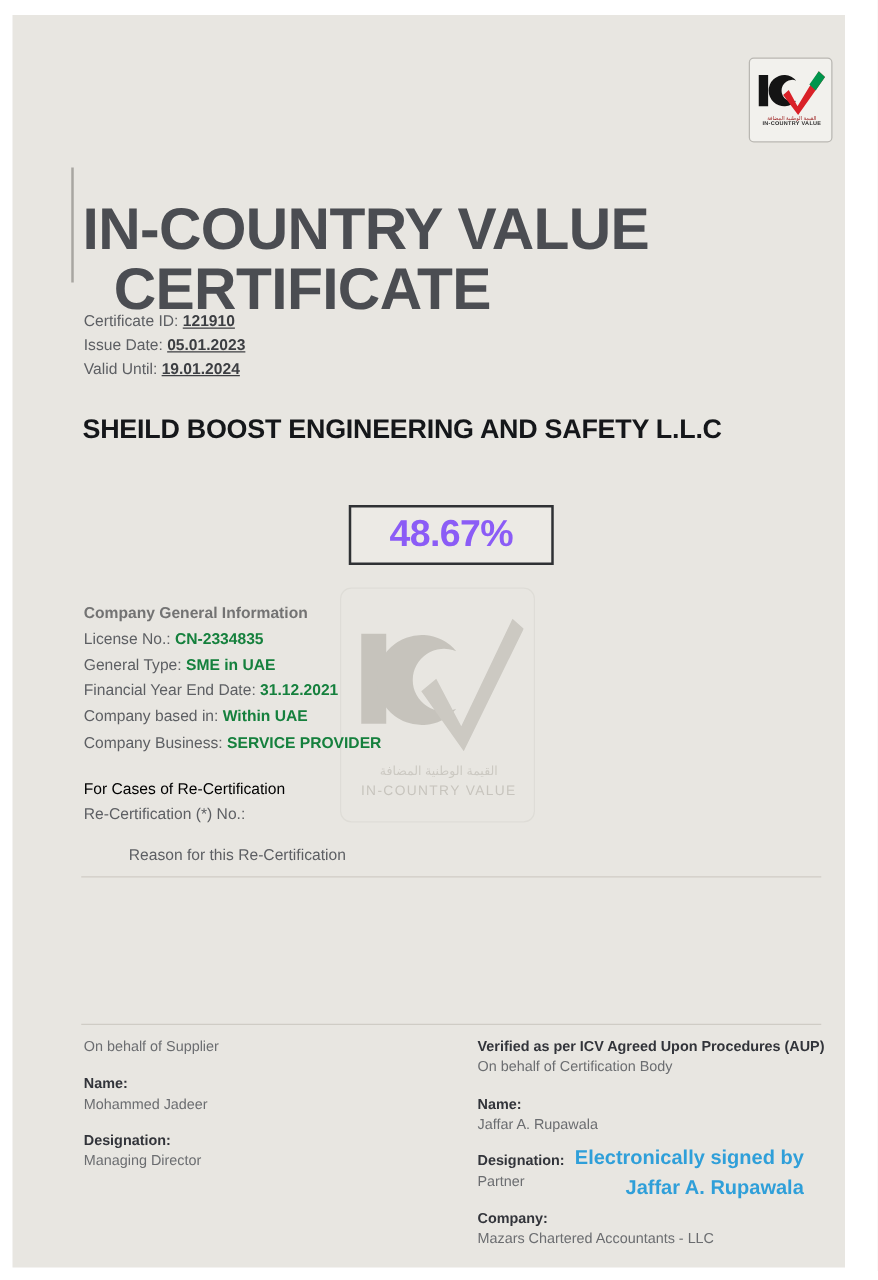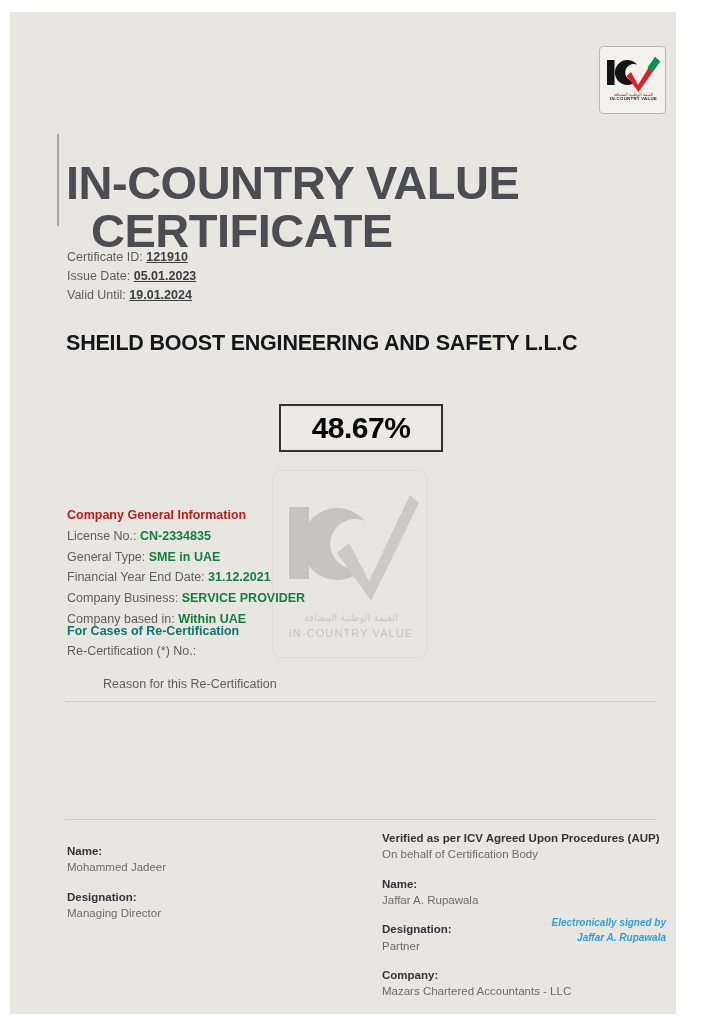--- a/index.html
+++ b/index.html
@@ -124,21 +124,21 @@
     box-sizing: border-box;
     border: 2px solid #2f3134;
     background: #eceae5;
     display: flex;
     align-items: center;
     justify-content: center;
   }
   .pct-box span {
     font-size: 30px;
     font-weight: bold;
-    color: #000000;
+    color: #8b5cf6;
     letter-spacing: -0.5px;
   }
 
   
   .watermark {
     position: absolute;
     left: 262px;
     top: 458px;
     width: 156px;
     height: 188px;
@@ -179,36 +179,35 @@
   .geninfo {
     position: absolute;
     left: 57px;
     top: 468px;
     font-size: 12.5px;
     color: #5d5f63;
     line-height: 1.66;
   }
   .geninfo .head {
     font-weight: bold;
-    color: #b91c1c;
-    margin-top: 25px;
+    color: #737373;
   }
   .geninfo b { color: #15803d; }
 
   .recert {
     position: absolute;
     left: 57px;
     top: 609px;
     font-size: 12.5px;
     color: #5d5f63;
     line-height: 1.62;
   }
   .recert .head {
-    font-weight: bold;
-    color: #0f766e;
+    font-weight: normal;
+    color: #000000;
     text-align: right;
   }
   .reason {
     position: absolute;
     left: 57px;
     top: 665px;
     font-size: 12.5px;
     color: #5d5f63;
     margin-left: 36px;
   }
@@ -236,29 +235,28 @@
 
   .sig-col .t {
     font-weight: bold;
     color: #32343a;
   }
   .sig-block { margin-bottom: 13px; }
   .sig-block:last-child { margin-bottom: 0; }
 
   .esign {
     position: absolute;
-    left: 430px;
+    left: 407px;
     top: 903px;
     width: 226px;
     text-align: right;
-    font-size: 10px;
+    font-size: 16px;
     font-weight: bold;
     color: #2f9fd9;
     line-height: 1.5;
-    font-style: italic;
   }
 </style>
 </head>
 <body>
 
 <div class="page">
 
   <div class="logo-box">
     <svg class="logo-mark" viewBox="0 0 59 38">
       <rect x="3" y="6" width="7.5" height="25" fill="#141414"></rect>
@@ -319,26 +317,26 @@
     </div>
     <div>
       <span>General Type:</span>
       <b>SME in UAE</b>
     </div>
     <div>
       <span>Financial Year End Date:</span>
       <b>31.12.2021</b>
     </div>
     <div>
+      <span>Company based in:</span>
+      <b>Within UAE</b>
+    </div>
+    <div>
       <span>Company Business:</span>
       <b>SERVICE PROVIDER</b>
-    </div>
-    <div>
-      <span>Company based in:</span>
-      <b>Within UAE</b>
     </div>
   </div>
 
   <div class="recert">
     <div class="head">For Cases of Re-Certification</div>
     <div>
       <span>Re-Certification (*) No.:</span>
       <b></b>
     </div>
   </div>
@@ -346,20 +344,21 @@
   <div class="reason">
     <span>Reason for this Re-Certification</span>
     <span></span>
   </div>
 
   <div class="rule rule-1"></div>
   <div class="rule rule-2"></div>
 
   <div class="sig-col sig-left">
     <div class="sig-block">
+      <div>On behalf of Supplier</div>
     </div>
     <div class="sig-block">
       <div class="t">Name:</div>
       <div>Mohammed Jadeer</div>
     </div>
     <div class="sig-block">
       <div class="t">Designation:</div>
       <div>Managing Director</div>
     </div>
   </div>

